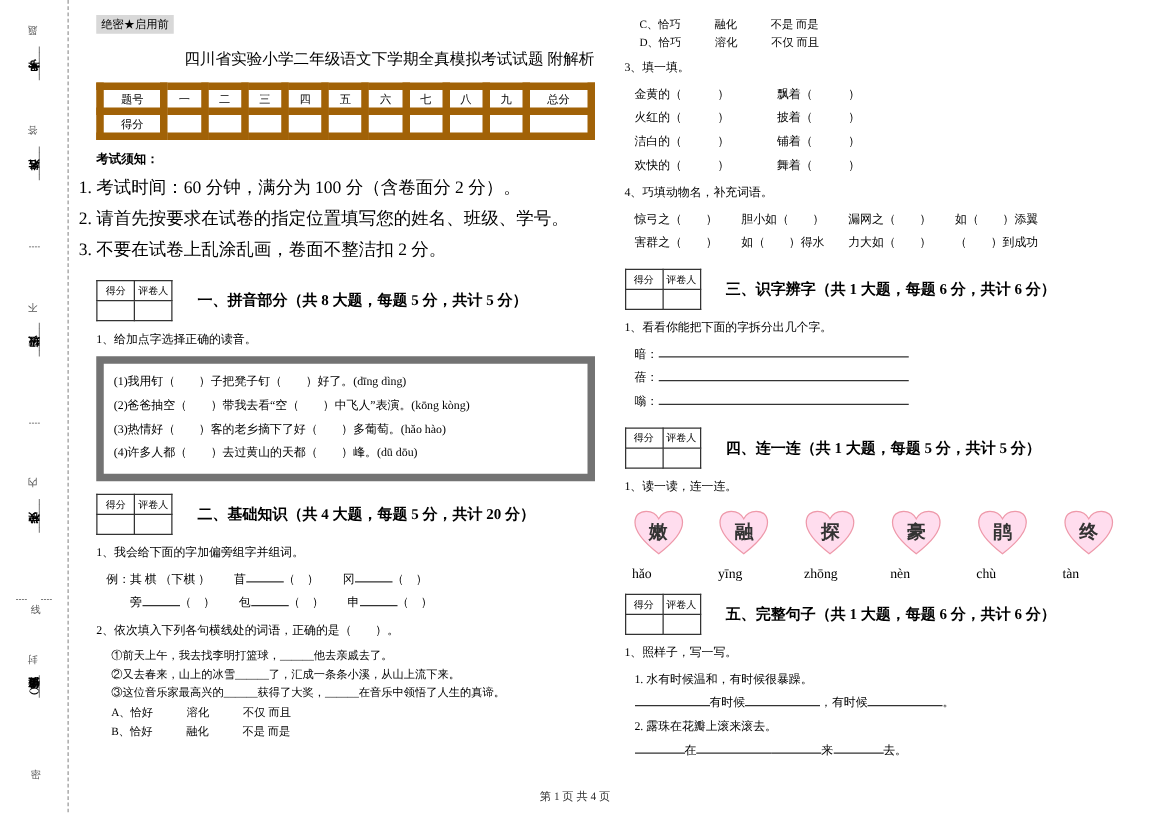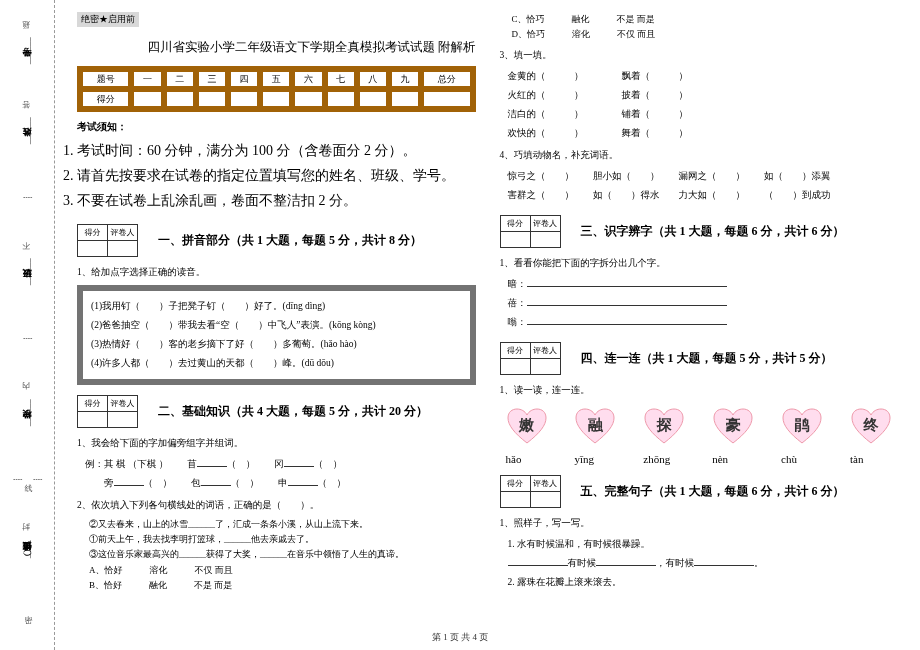--- a/index.html
+++ b/index.html
@@ -114,21 +114,21 @@
               <tr>
                 <td>得分</td>
                 <td>评卷人</td>
               </tr>
               <tr>
                 <td></td>
                 <td></td>
               </tr>
             </tbody>
           </table>
-        <span class="part-title">一、拼音部分（共 1 大题，每题 5 分，共计 8 分）</span>
+        <span class="part-title">一、拼音部分（共 8 大题，每题 5 分，共计 5 分）</span>
       </div>
 
       <div class="q">1、给加点字选择正确的读音。</div>
       <div class="box">
         <div>(1)我用钉（　　）子把凳子钉（　　）好了。(dīng  dìng)</div>
         <div>(2)爸爸抽空（　　）带我去看“空（　　）中飞人”表演。(kōng  kòng)</div>
         <div>(3)热情好（　　）客的老乡摘下了好（　　）多葡萄。(hǎo  hào)</div>
         <div>(4)许多人都（　　）去过黄山的天都（　　）峰。(dū  dōu)</div>
       </div>
 
@@ -150,22 +150,22 @@
 
       <div class="q">1、我会给下面的字加偏旁组字并组词。</div>
       <div class="fill-row">
         <span>例：其 棋 （下棋 ）</span>　　<span>苜</span><span class="blank"></span>（　）　　<span>冈</span><span class="blank"></span>（　）
       </div>
       <div class="fill-row">
         　　<span>旁</span><span class="blank"></span>（　）　　<span>包</span><span class="blank"></span>（　）　　<span>申</span><span class="blank"></span>（　）
       </div>
 
       <div class="q">2、依次填入下列各句横线处的词语，正确的是（　　）。</div>
+      <div class="opts">①前天上午，我去找李明打篮球，______他去亲戚去了。</div>
       <div class="opts">②又去春来，山上的冰雪______了，汇成一条条小溪，从山上流下来。</div>
-      <div class="opts">①前天上午，我去找李明打篮球，______他去亲戚去了。</div>
       <div class="opts">③这位音乐家最高兴的______获得了大奖，______在音乐中领悟了人生的真谛。</div>
       <div class="opts">A、恰好　　　溶化　　　不仅 而且</div>
       <div class="opts">B、恰好　　　融化　　　不是 而是</div>
     </div>
 
     <div class="col">
       <div class="opts" style="margin-top:0">C、恰巧　　　融化　　　不是 而是</div>
       <div class="opts">D、恰巧　　　溶化　　　不仅 而且</div>
 
       <div class="q">3、填一填。</div>
@@ -275,17 +275,20 @@
             </tbody>
           </table>
         <span class="part-title">五、完整句子（共 1 大题，每题 6 分，共计 6 分）</span>
       </div>
       <div class="q">1、照样子，写一写。</div>
       <div class="fill-row">1. 水有时候温和，有时候很暴躁。</div>
       <div class="fill-row">
         <span class="blank w60"></span><span>有时候</span><span class="blank w60"></span><span>，有时候</span><span class="blank w60"></span>。
       </div>
       <div class="fill-row">2. 露珠在花瓣上滚来滚去。</div>
+      <div class="fill-row">
+        <span class="blank w40"></span><span>在</span><span class="blank w60"></span><span class="blank w40"></span><span>来</span><span class="blank w40"></span><span>去。</span>
+      </div>
     </div>
   </div>
 </div>
 
 <div class="footer">第 1 页 共 4 页</div>
 
 </body></html>

